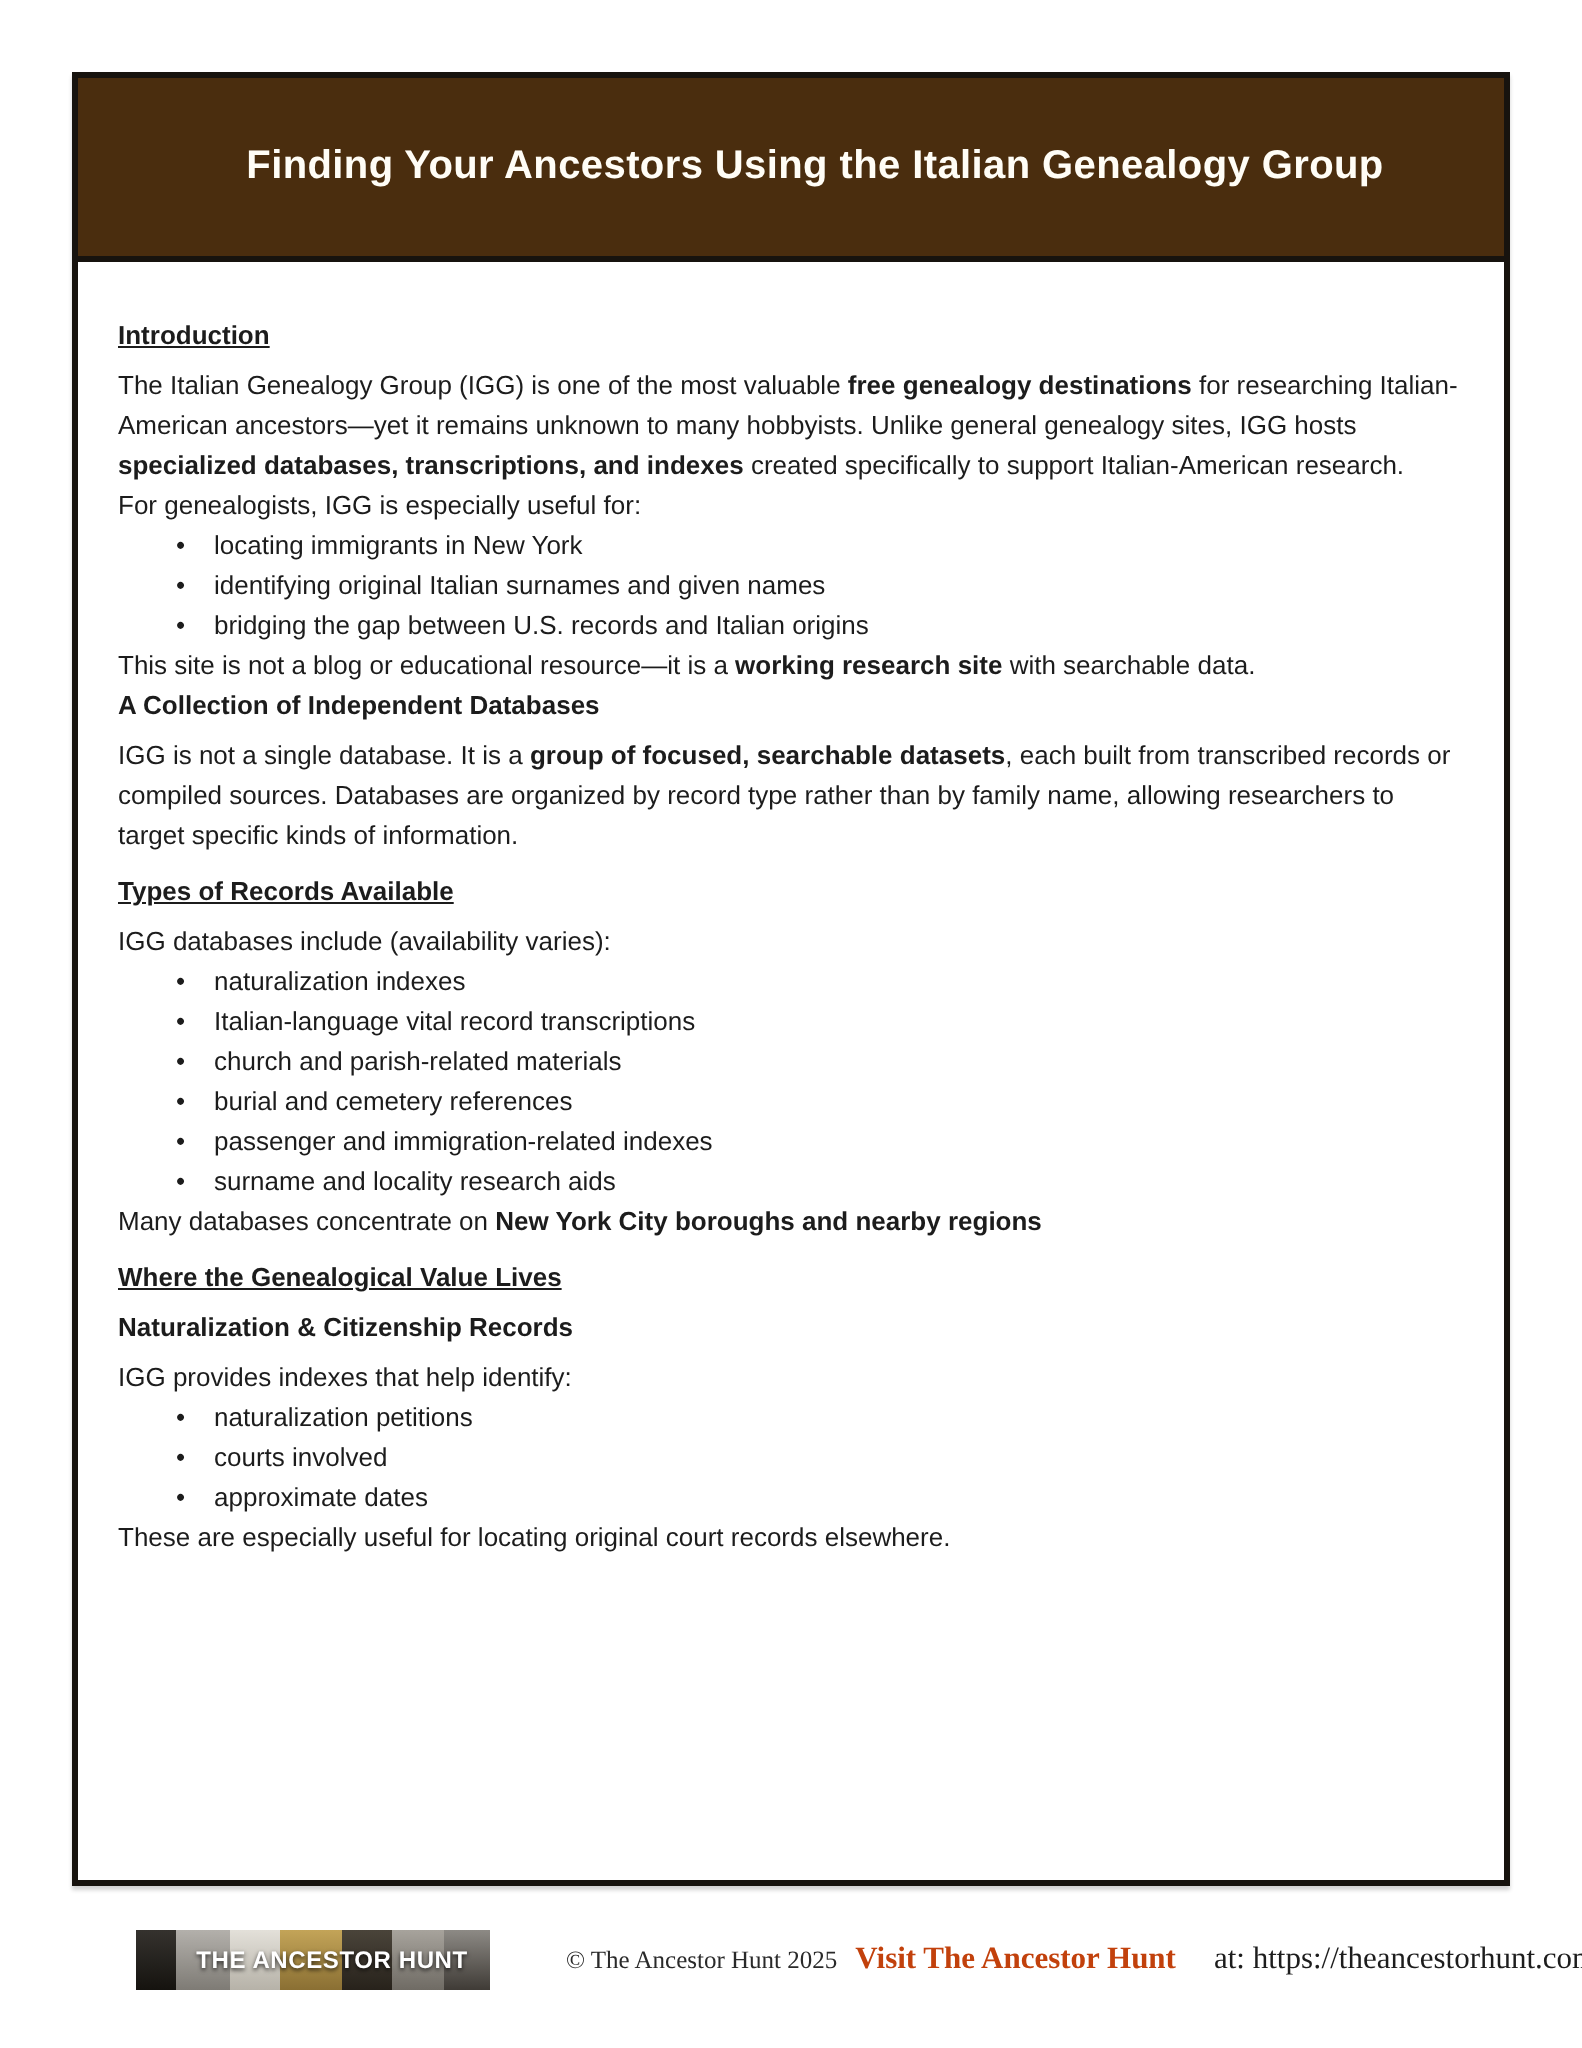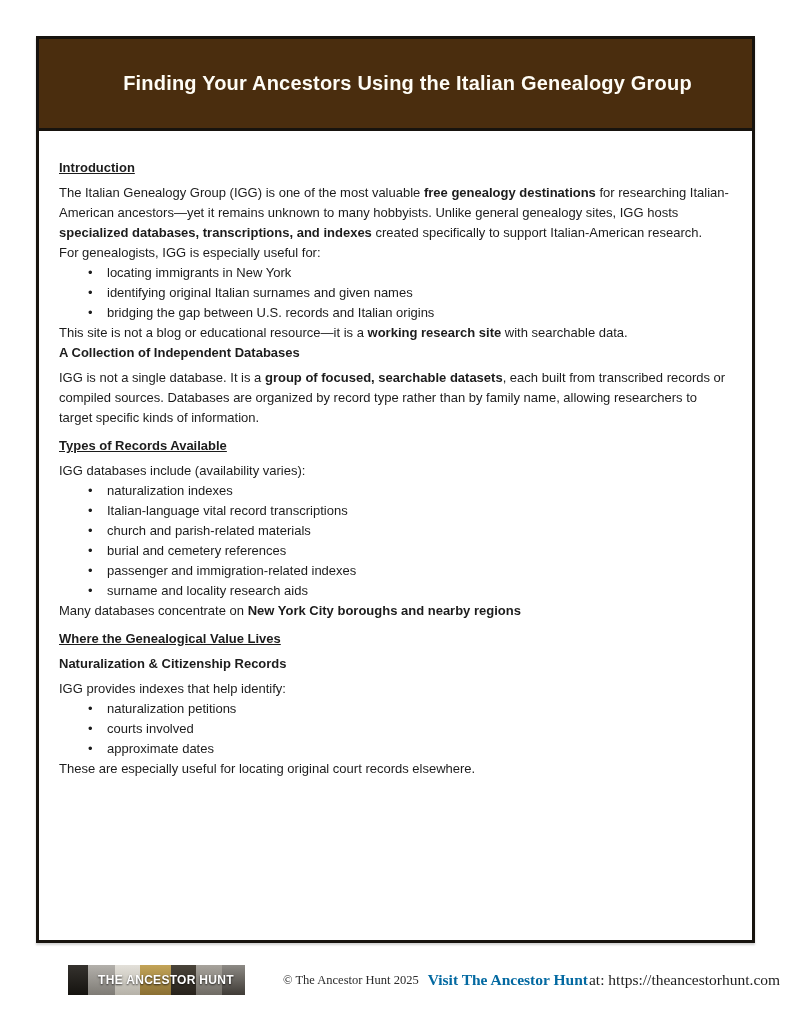--- a/index.html
+++ b/index.html
@@ -111,22 +111,22 @@
     white-space: nowrap;
   }
   .copyright {
     font-size: 12.5px;
     color: #2a2a2a;
     margin-right: 9px;
   }
   .visit {
     font-size: 15.5px;
     font-weight: 700;
-    color: #0369a1;
-    margin-right: 1px;
+    color: #c2410c;
+    margin-right: 19px;
   }
   .at-url {
     font-size: 15.5px;
     color: #1d1d1d;
   }
   .at-url a {
     color: #1d1d1d;
     text-decoration: none;
   }
 </style>

